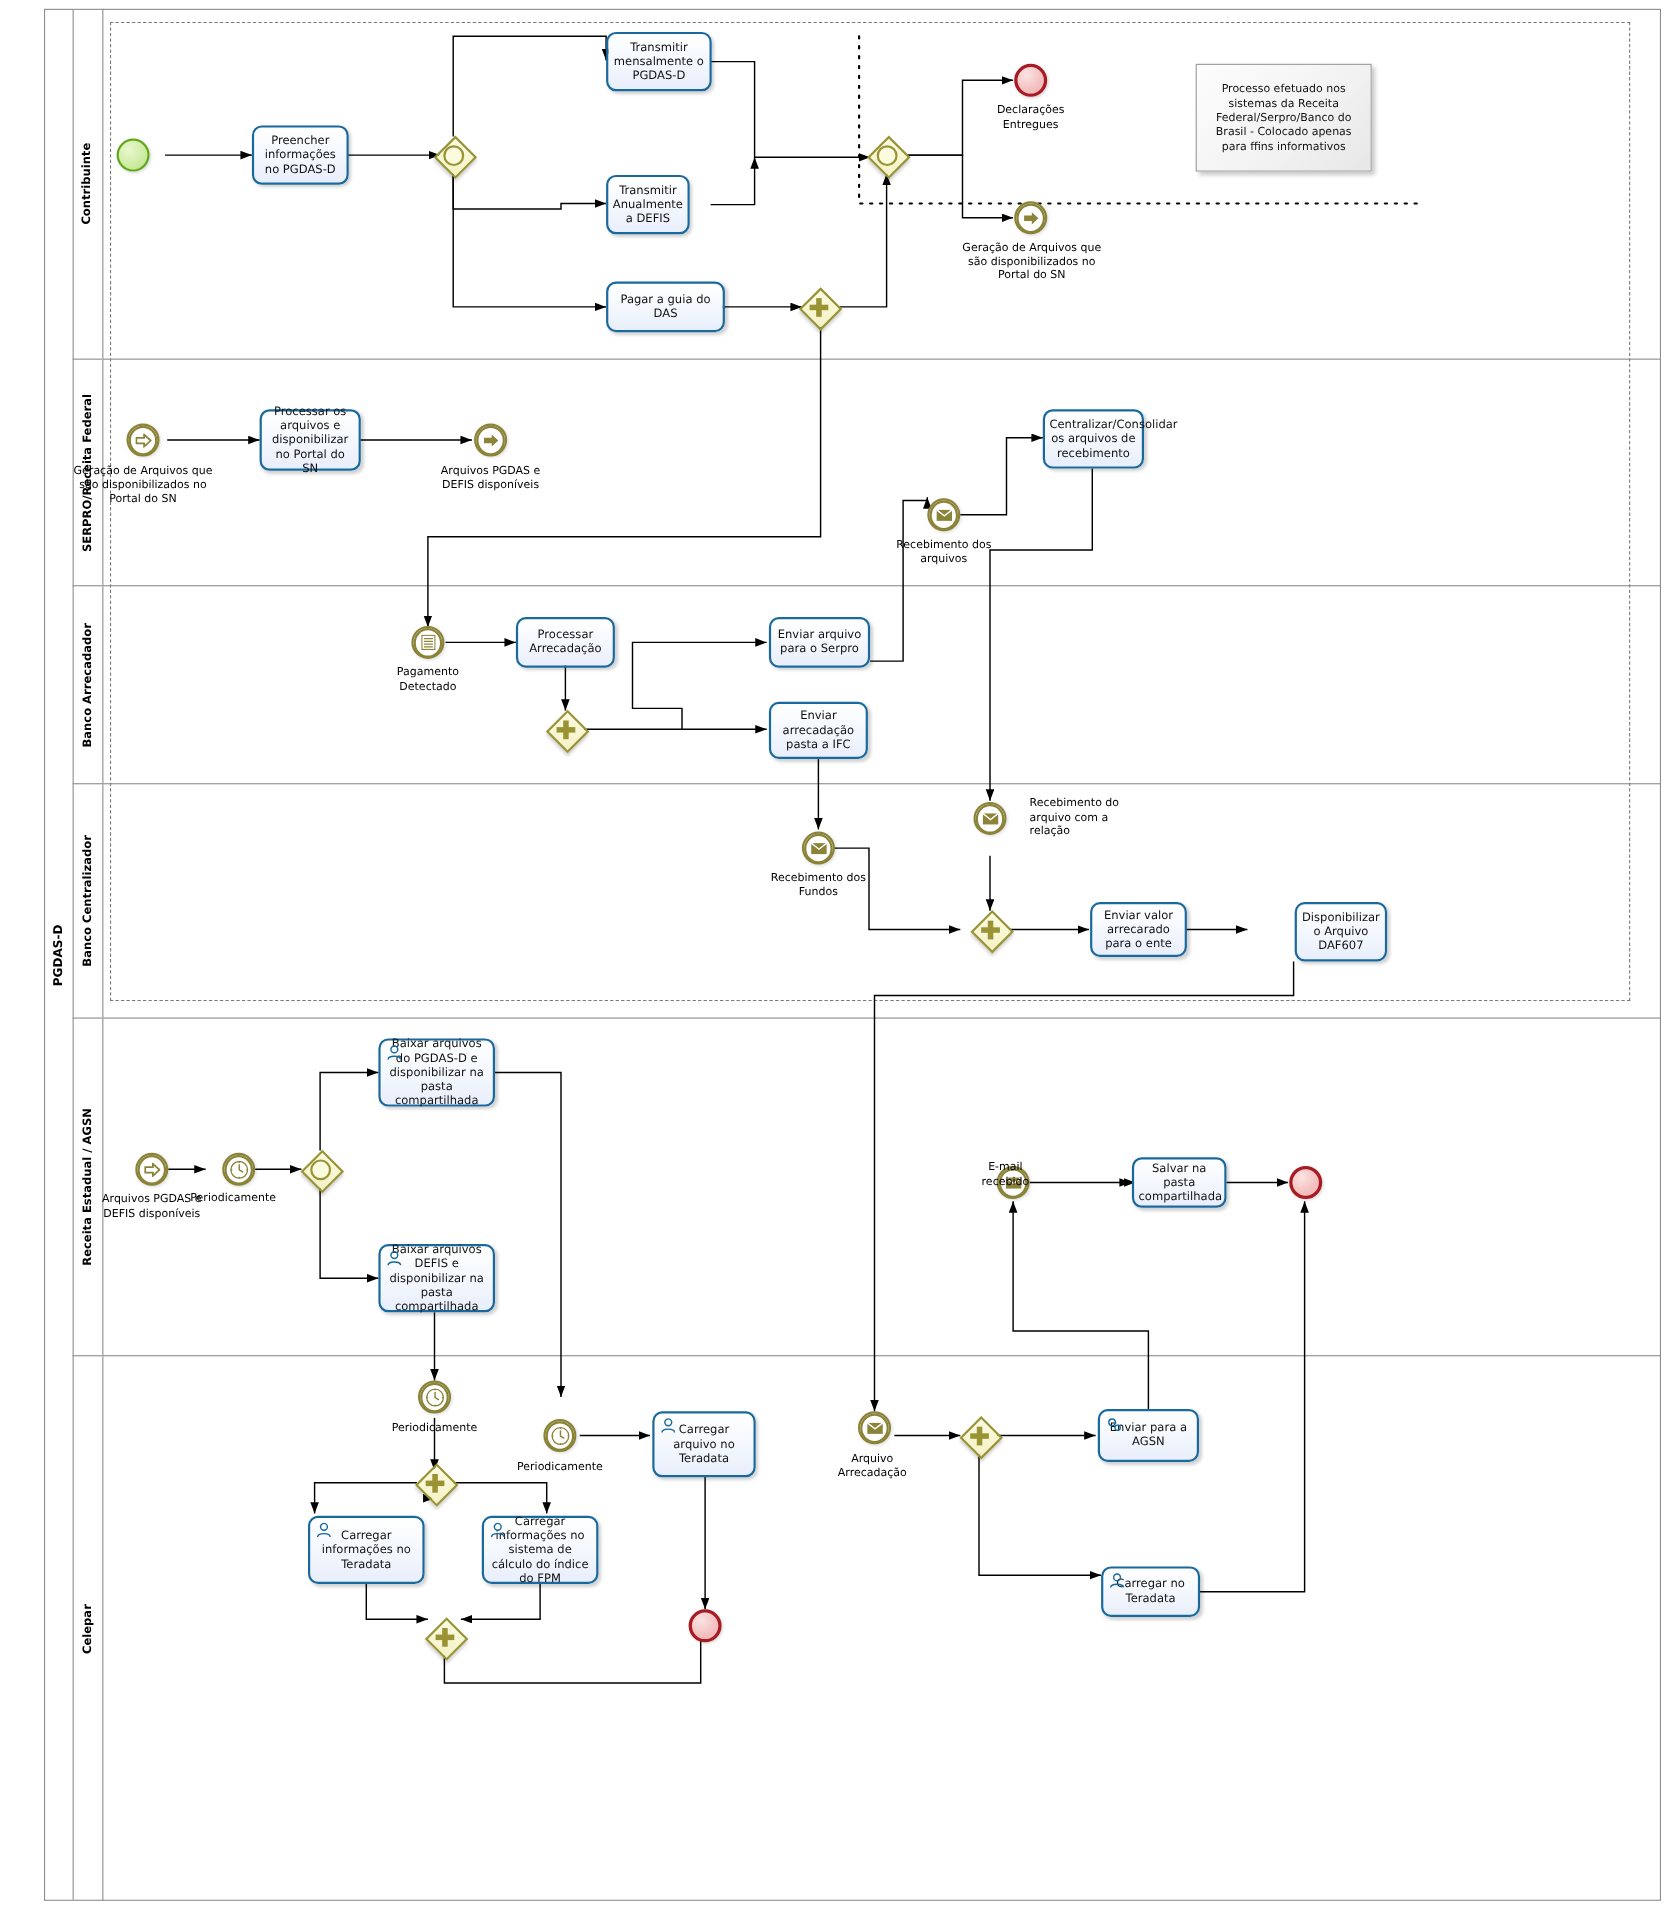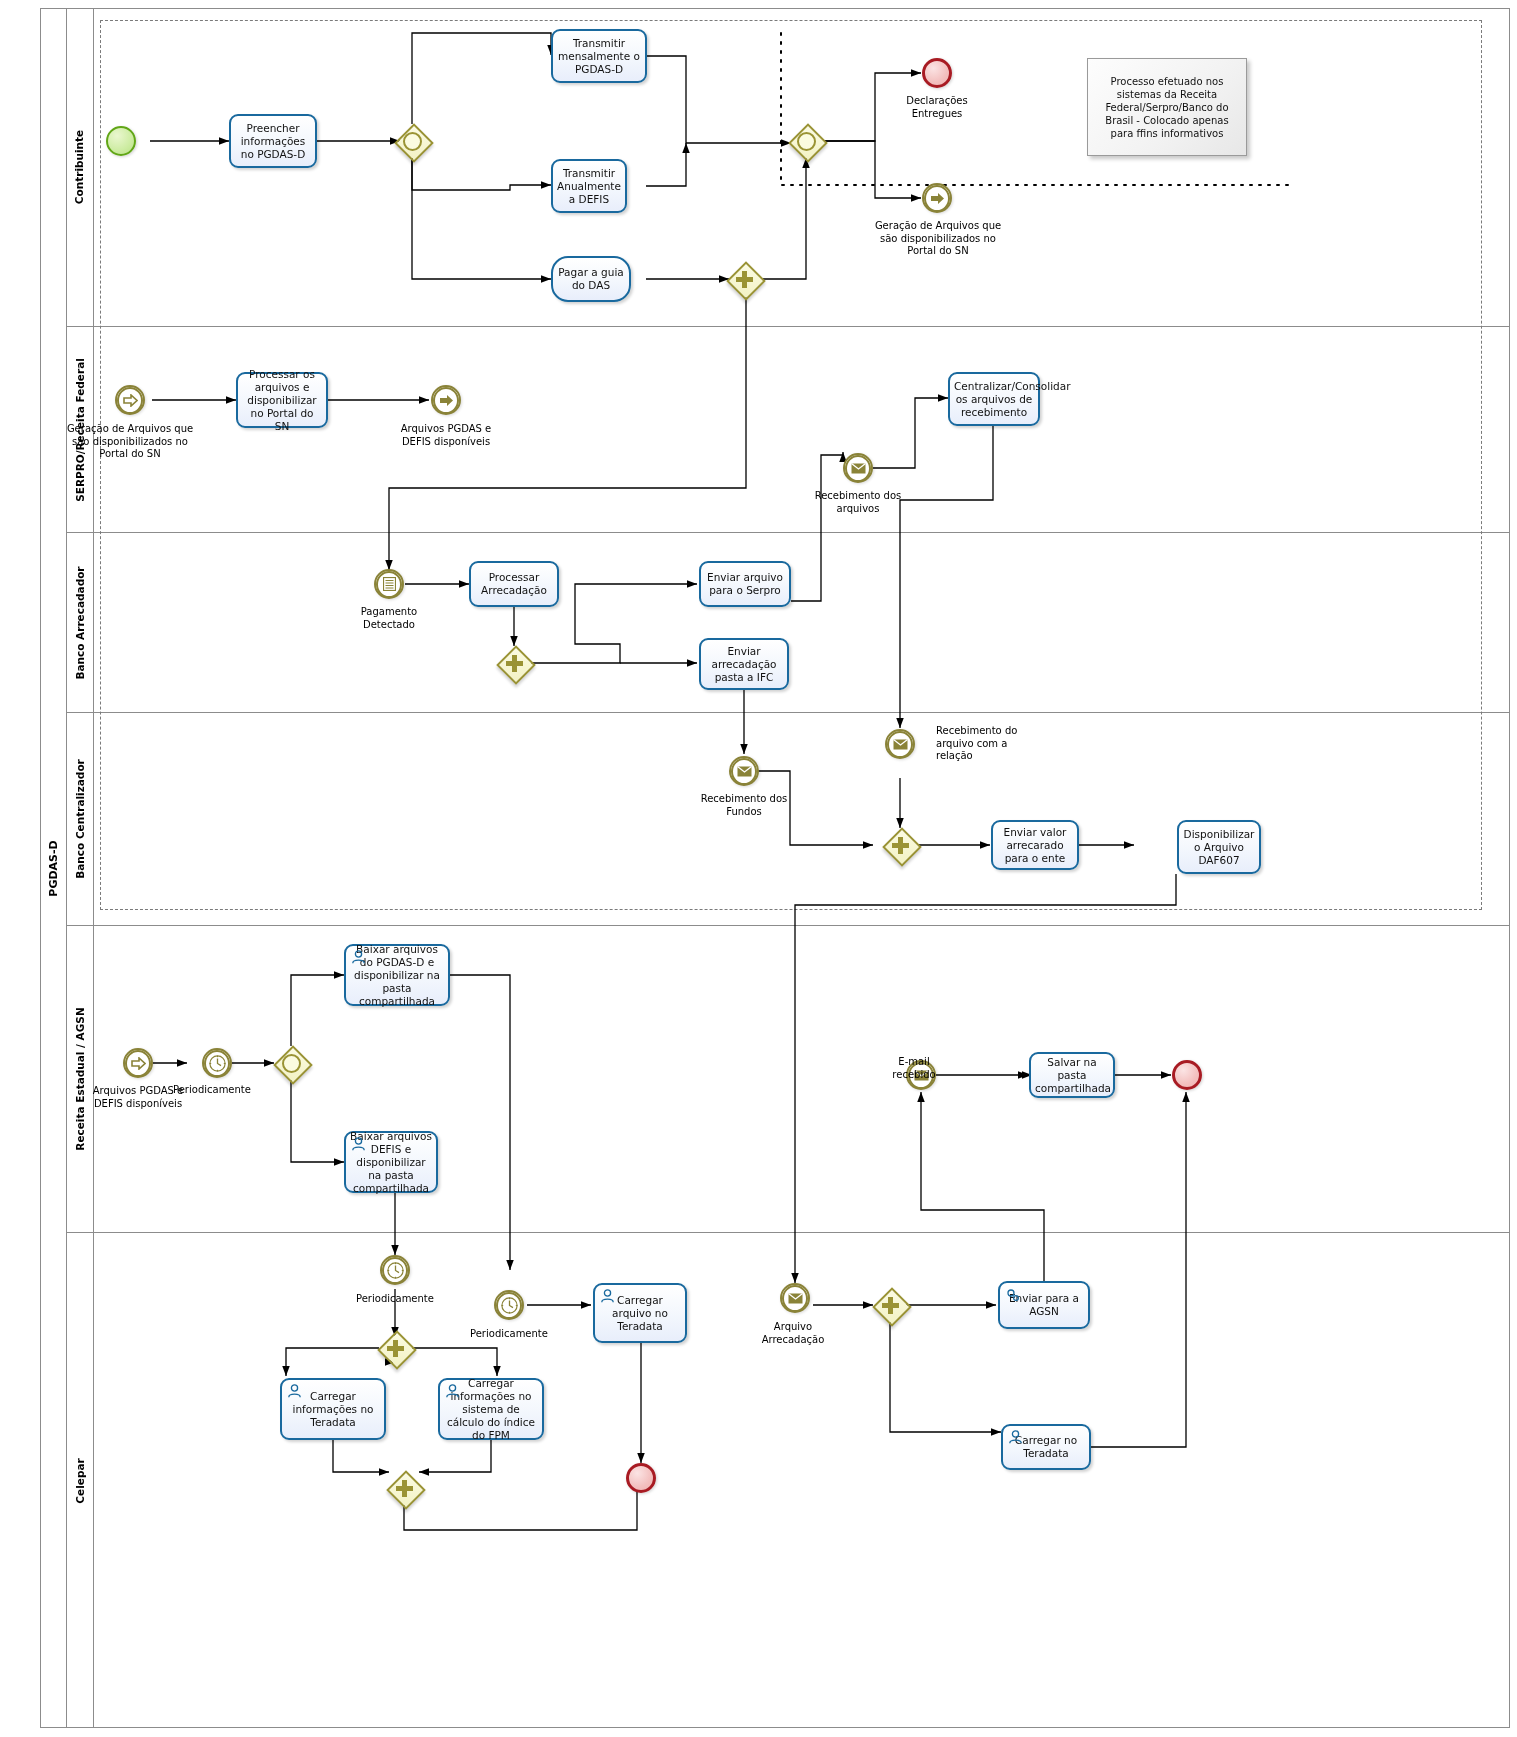--- a/index.html
+++ b/index.html
@@ -208,21 +208,21 @@
   </div>
 
   <div class="task" style="left:551px;top:29px;width:96px;height:54px;">
     <span class="tlabel">Transmitir mensalmente o PGDAS-D</span>
   </div>
 
   <div class="task" style="left:551px;top:159px;width:76px;height:54px;">
     <span class="tlabel">Transmitir Anualmente a DEFIS</span>
   </div>
 
-  <div class="task" style="left:551px;top:256px;width:80px;height:46px;border-radius:17px;">
+  <div class="task" style="left:551px;top:256px;width:108px;height:46px;">
     <span class="tlabel">Pagar a guia do DAS</span>
   </div>
 
   <div class="gw" style="left:789px;top:124px;">
     <div class="dia"></div>
     <div class="sym">
         <div class="ring"></div>
       </div>
   </div>
 
@@ -379,21 +379,21 @@
   <div class="task" style="left:344px;top:944px;width:106px;height:62px;">
     <span class="mk">
       <svg width="15" height="14" viewBox="0 0 15 14">
           <circle cx="7.5" cy="4" r="3.1" fill="none" stroke="#19699e" stroke-width="1.3"></circle>
           <path d="M1.8,13.2 C1.8,9.2 13.2,9.2 13.2,13.2" fill="none" stroke="#19699e" stroke-width="1.3"></path>
         </svg>
     </span>
     <span class="tlabel">Baixar arquivos do PGDAS-D e disponibilizar na pasta compartilhada</span>
   </div>
 
-  <div class="task" style="left:344px;top:1131px;width:94px;height:62px;">
+  <div class="task" style="left:344px;top:1131px;width:106px;height:62px;">
     <span class="mk">
       <svg width="15" height="14" viewBox="0 0 15 14">
           <circle cx="7.5" cy="4" r="3.1" fill="none" stroke="#19699e" stroke-width="1.3"></circle>
           <path d="M1.8,13.2 C1.8,9.2 13.2,9.2 13.2,13.2" fill="none" stroke="#19699e" stroke-width="1.3"></path>
         </svg>
     </span>
     <span class="tlabel">Baixar arquivos DEFIS e disponibilizar na pasta compartilhada</span>
   </div>
 
   <div class="ev ev-int" style="left:906px;top:1060px;">

